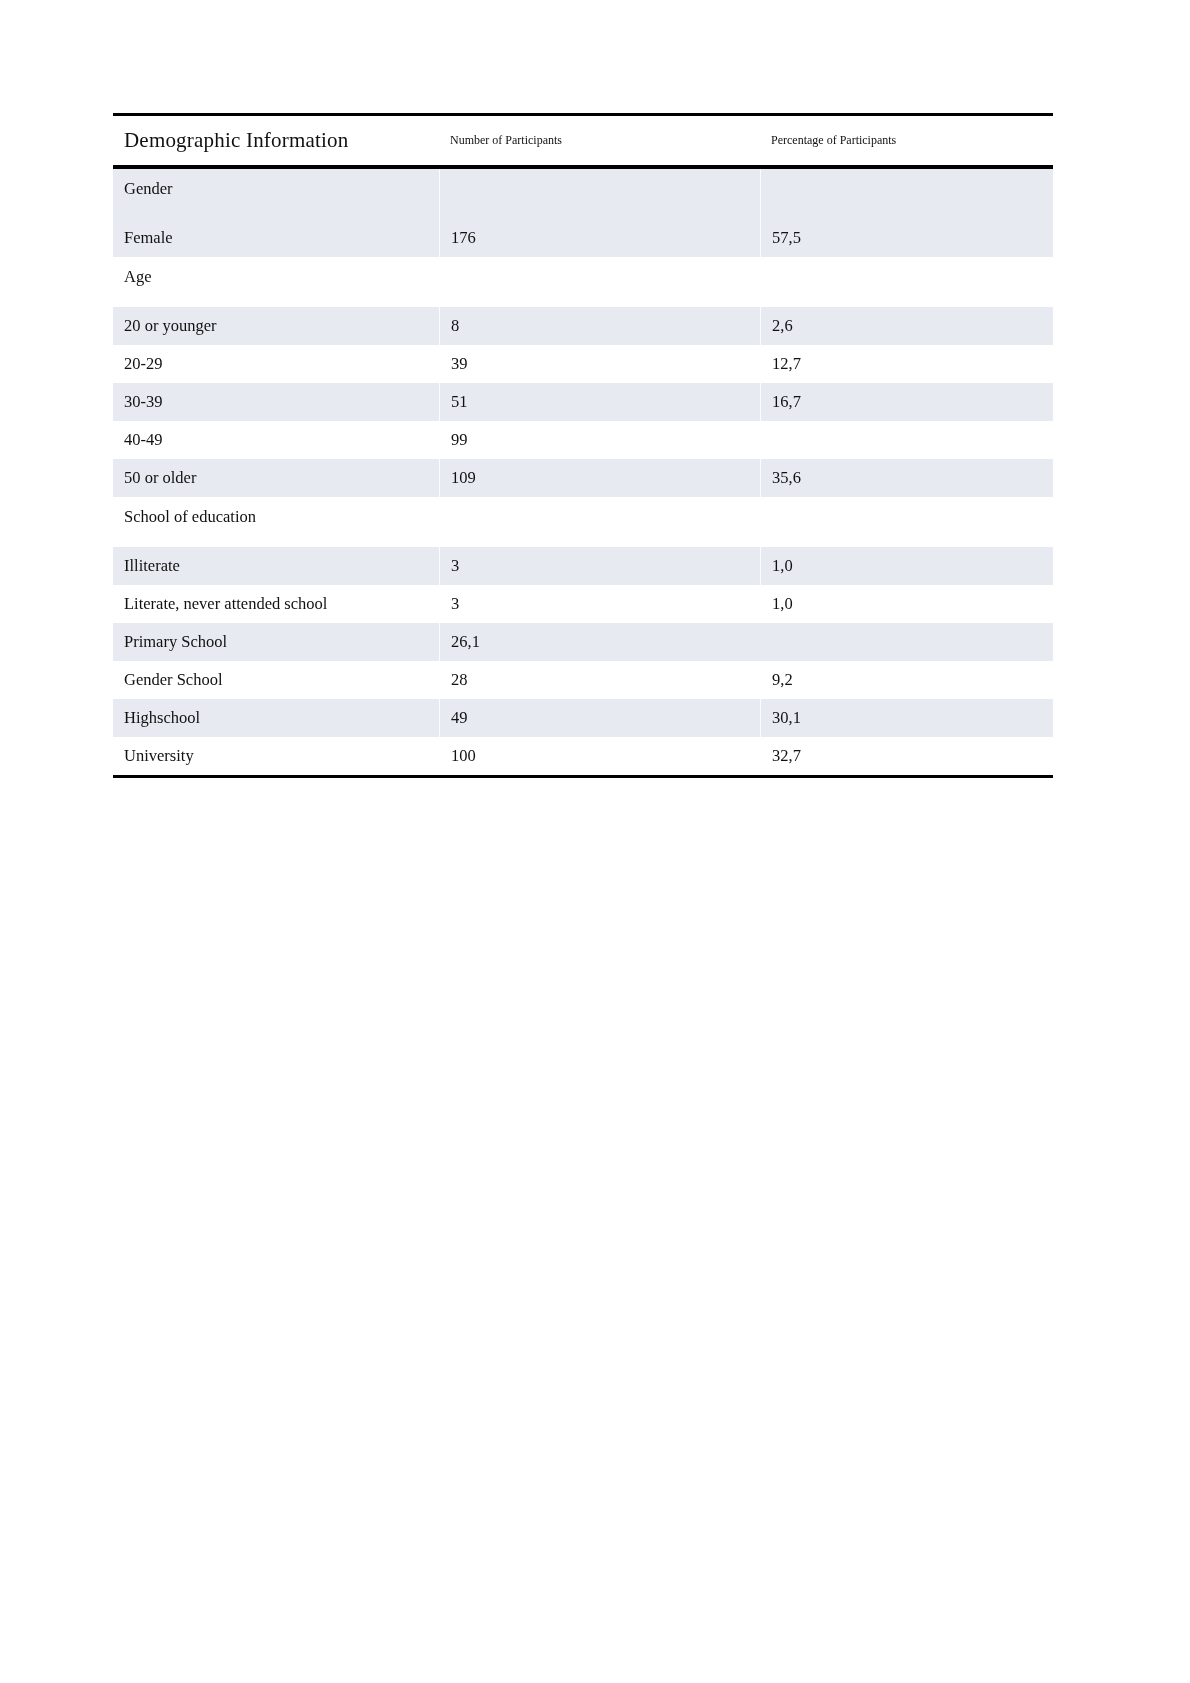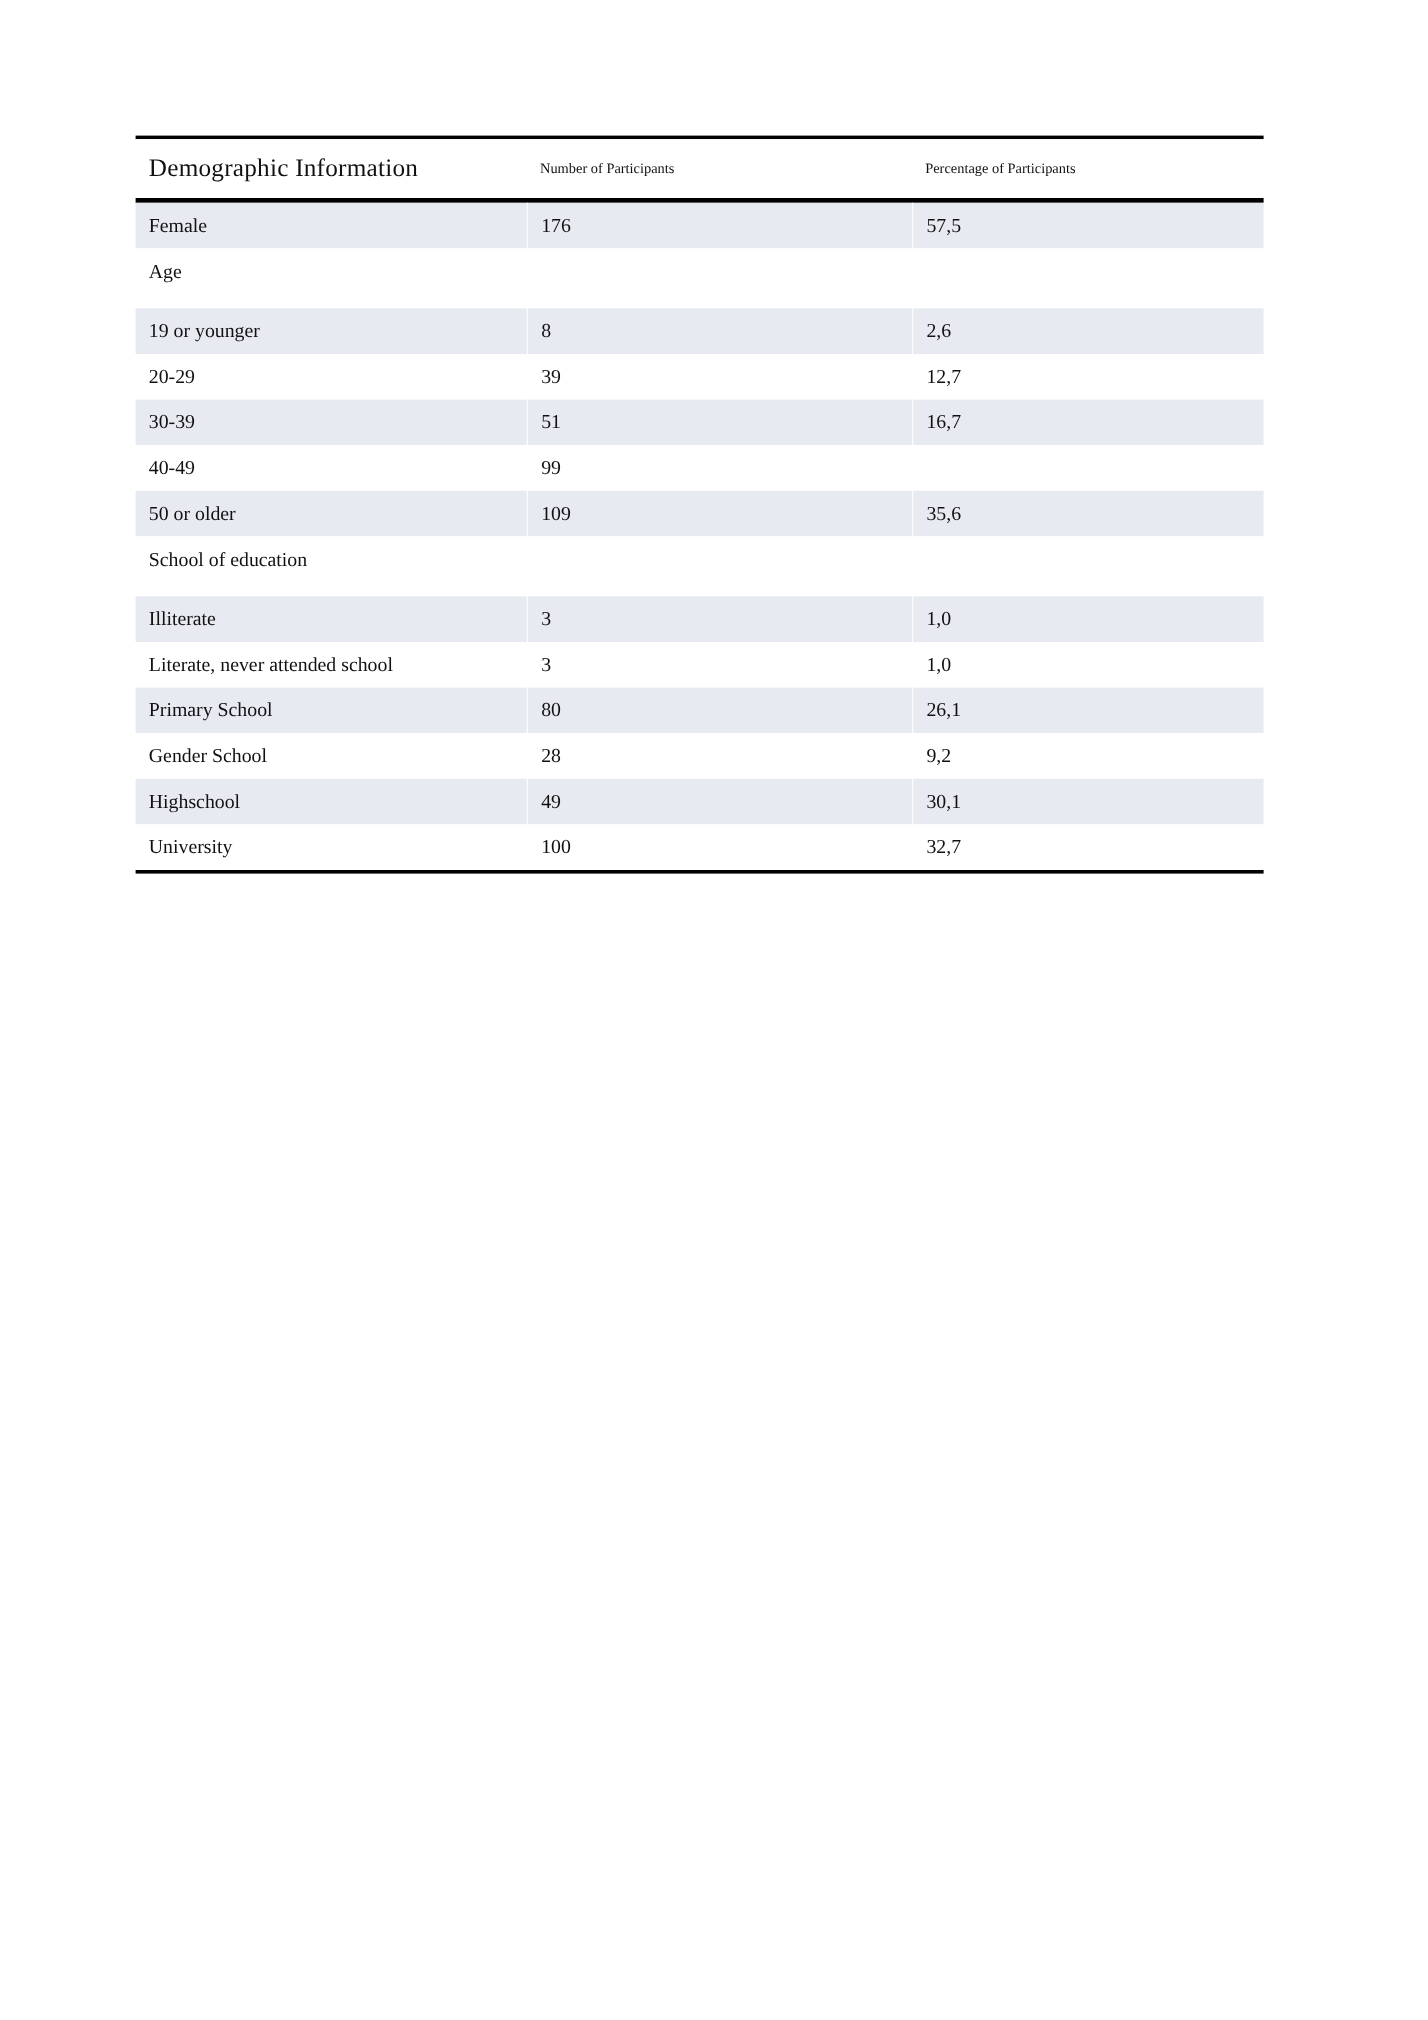--- a/index.html
+++ b/index.html
@@ -68,32 +68,37 @@
 <body>
 
 <div class="page">
   <div class="demo-table">
     <div class="row header">
       <div class="cell c1">Demographic Information</div>
       <div class="cell c2">Number of Participants</div>
       <div class="cell c3">Percentage of Participants</div>
     </div>
     <div id="rows">
+        <div class="row section stripe">
+    <div class="cell c1">Gender</div>
+    <div class="cell c2"></div>
+    <div class="cell c3"></div>
+  </div>
         <div class="row stripe">
     <div class="cell c1">Female</div>
     <div class="cell c2">176</div>
     <div class="cell c3">57,5</div>
   </div>
         <div class="row section">
     <div class="cell c1">Age</div>
     <div class="cell c2"></div>
     <div class="cell c3"></div>
   </div>
         <div class="row stripe">
-    <div class="cell c1">19 or younger</div>
+    <div class="cell c1">20 or younger</div>
     <div class="cell c2">8</div>
     <div class="cell c3">2,6</div>
   </div>
         <div class="row">
     <div class="cell c1">20-29</div>
     <div class="cell c2">39</div>
     <div class="cell c3">12,7</div>
   </div>
         <div class="row stripe">
     <div class="cell c1">30-39</div>
@@ -119,21 +124,20 @@
     <div class="cell c2">3</div>
     <div class="cell c3">1,0</div>
   </div>
         <div class="row">
     <div class="cell c1">Literate, never attended school</div>
     <div class="cell c2">3</div>
     <div class="cell c3">1,0</div>
   </div>
         <div class="row stripe">
     <div class="cell c1">Primary School</div>
-    <div class="cell c2">80</div>
     <div class="cell c3">26,1</div>
   </div>
         <div class="row">
     <div class="cell c1">Gender School</div>
     <div class="cell c2">28</div>
     <div class="cell c3">9,2</div>
   </div>
         <div class="row stripe">
     <div class="cell c1">Highschool</div>
     <div class="cell c2">49</div>

